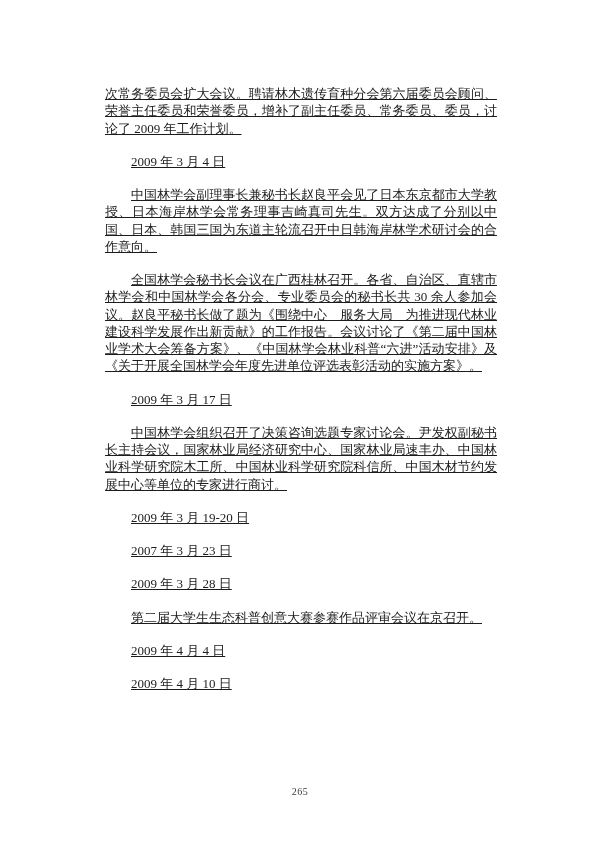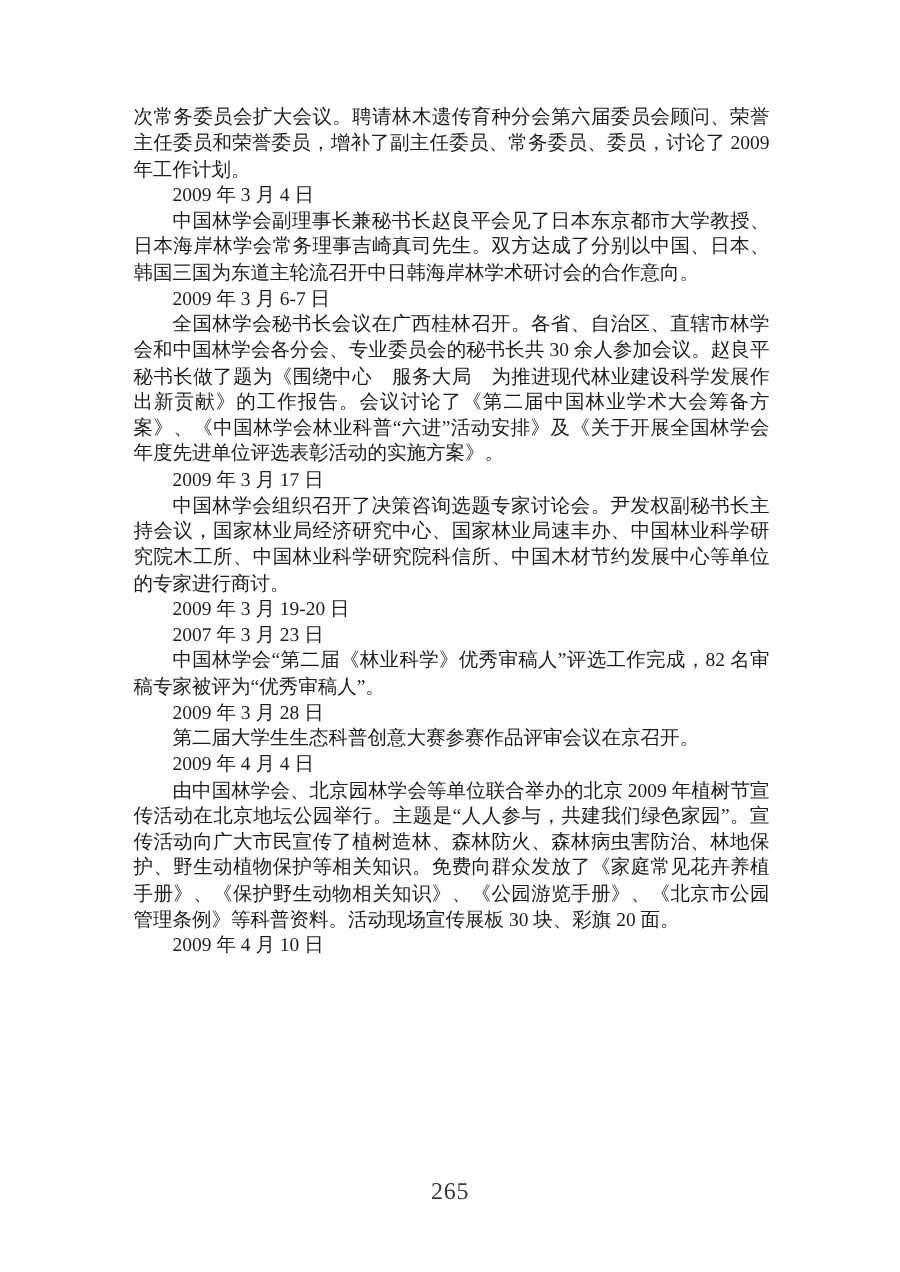--- a/index.html
+++ b/index.html
@@ -20,57 +20,55 @@
     top: 69px;
     width: 424px;
     font-family: "Liberation Serif", "DejaVu Serif", serif;
     font-size: 13px;
     line-height: 17.25px;
     color: #1c1c1c;
     text-align: justify;
     text-justify: inter-ideograph;
   }
   .text-block p {
-    margin: 0;
+    margin: 16px;
     padding: 0;
+    text-decoration: underline;
   }
   .text-block p.para,
   .text-block p.date {
     text-indent: 2em;
   }
   .text-block p.cont {
     text-indent: 0;
   }
   .page-number {
     position: absolute;
     left: 0;
     top: 786px;
     width: 100%;
     text-align: center;
     font-family: "Liberation Serif", "DejaVu Serif", serif;
-    font-size: 16px;
+    font-size: 10px;
     color: #3a3a3a;
     letter-spacing: 0.5px;
   }
 </style>
 </head>
 <body>
 
 <div class="page">
   <div class="text-block" id="text-block">
       <p class="cont">次常务委员会扩大会议。聘请林木遗传育种分会第六届委员会顾问、荣誉主任委员和荣誉委员，增补了副主任委员、常务委员、委员，讨论了 2009 年工作计划。</p>
       <p class="date">2009 年 3 月 4 日</p>
       <p class="para">中国林学会副理事长兼秘书长赵良平会见了日本东京都市大学教授、日本海岸林学会常务理事吉崎真司先生。双方达成了分别以中国、日本、韩国三国为东道主轮流召开中日韩海岸林学术研讨会的合作意向。</p>
-      <p class="date">2009 年 3 月 6-7 日</p>
       <p class="para">全国林学会秘书长会议在广西桂林召开。各省、自治区、直辖市林学会和中国林学会各分会、专业委员会的秘书长共 30 余人参加会议。赵良平秘书长做了题为《围绕中心　服务大局　为推进现代林业建设科学发展作出新贡献》的工作报告。会议讨论了《第二届中国林业学术大会筹备方案》、《中国林学会林业科普“六进”活动安排》及《关于开展全国林学会年度先进单位评选表彰活动的实施方案》。</p>
       <p class="date">2009 年 3 月 17 日</p>
       <p class="para">中国林学会组织召开了决策咨询选题专家讨论会。尹发权副秘书长主持会议，国家林业局经济研究中心、国家林业局速丰办、中国林业科学研究院木工所、中国林业科学研究院科信所、中国木材节约发展中心等单位的专家进行商讨。</p>
       <p class="date">2009 年 3 月 19-20 日</p>
       <p class="date">2007 年 3 月 23 日</p>
-      <p class="para">中国林学会“第二届《林业科学》优秀审稿人”评选工作完成，82 名审稿专家被评为“优秀审稿人”。</p>
       <p class="date">2009 年 3 月 28 日</p>
       <p class="para">第二届大学生生态科普创意大赛参赛作品评审会议在京召开。</p>
       <p class="date">2009 年 4 月 4 日</p>
-      <p class="para">由中国林学会、北京园林学会等单位联合举办的北京 2009 年植树节宣传活动在北京地坛公园举行。主题是“人人参与，共建我们绿色家园”。宣传活动向广大市民宣传了植树造林、森林防火、森林病虫害防治、林地保护、野生动植物保护等相关知识。免费向群众发放了《家庭常见花卉养植手册》、《保护野生动物相关知识》、《公园游览手册》、《北京市公园管理条例》等科普资料。活动现场宣传展板 30 块、彩旗 20 面。</p>
       <p class="date">2009 年 4 月 10 日</p>
     </div>
   <div class="page-number">265</div>
 </div>
 
 </body></html>

